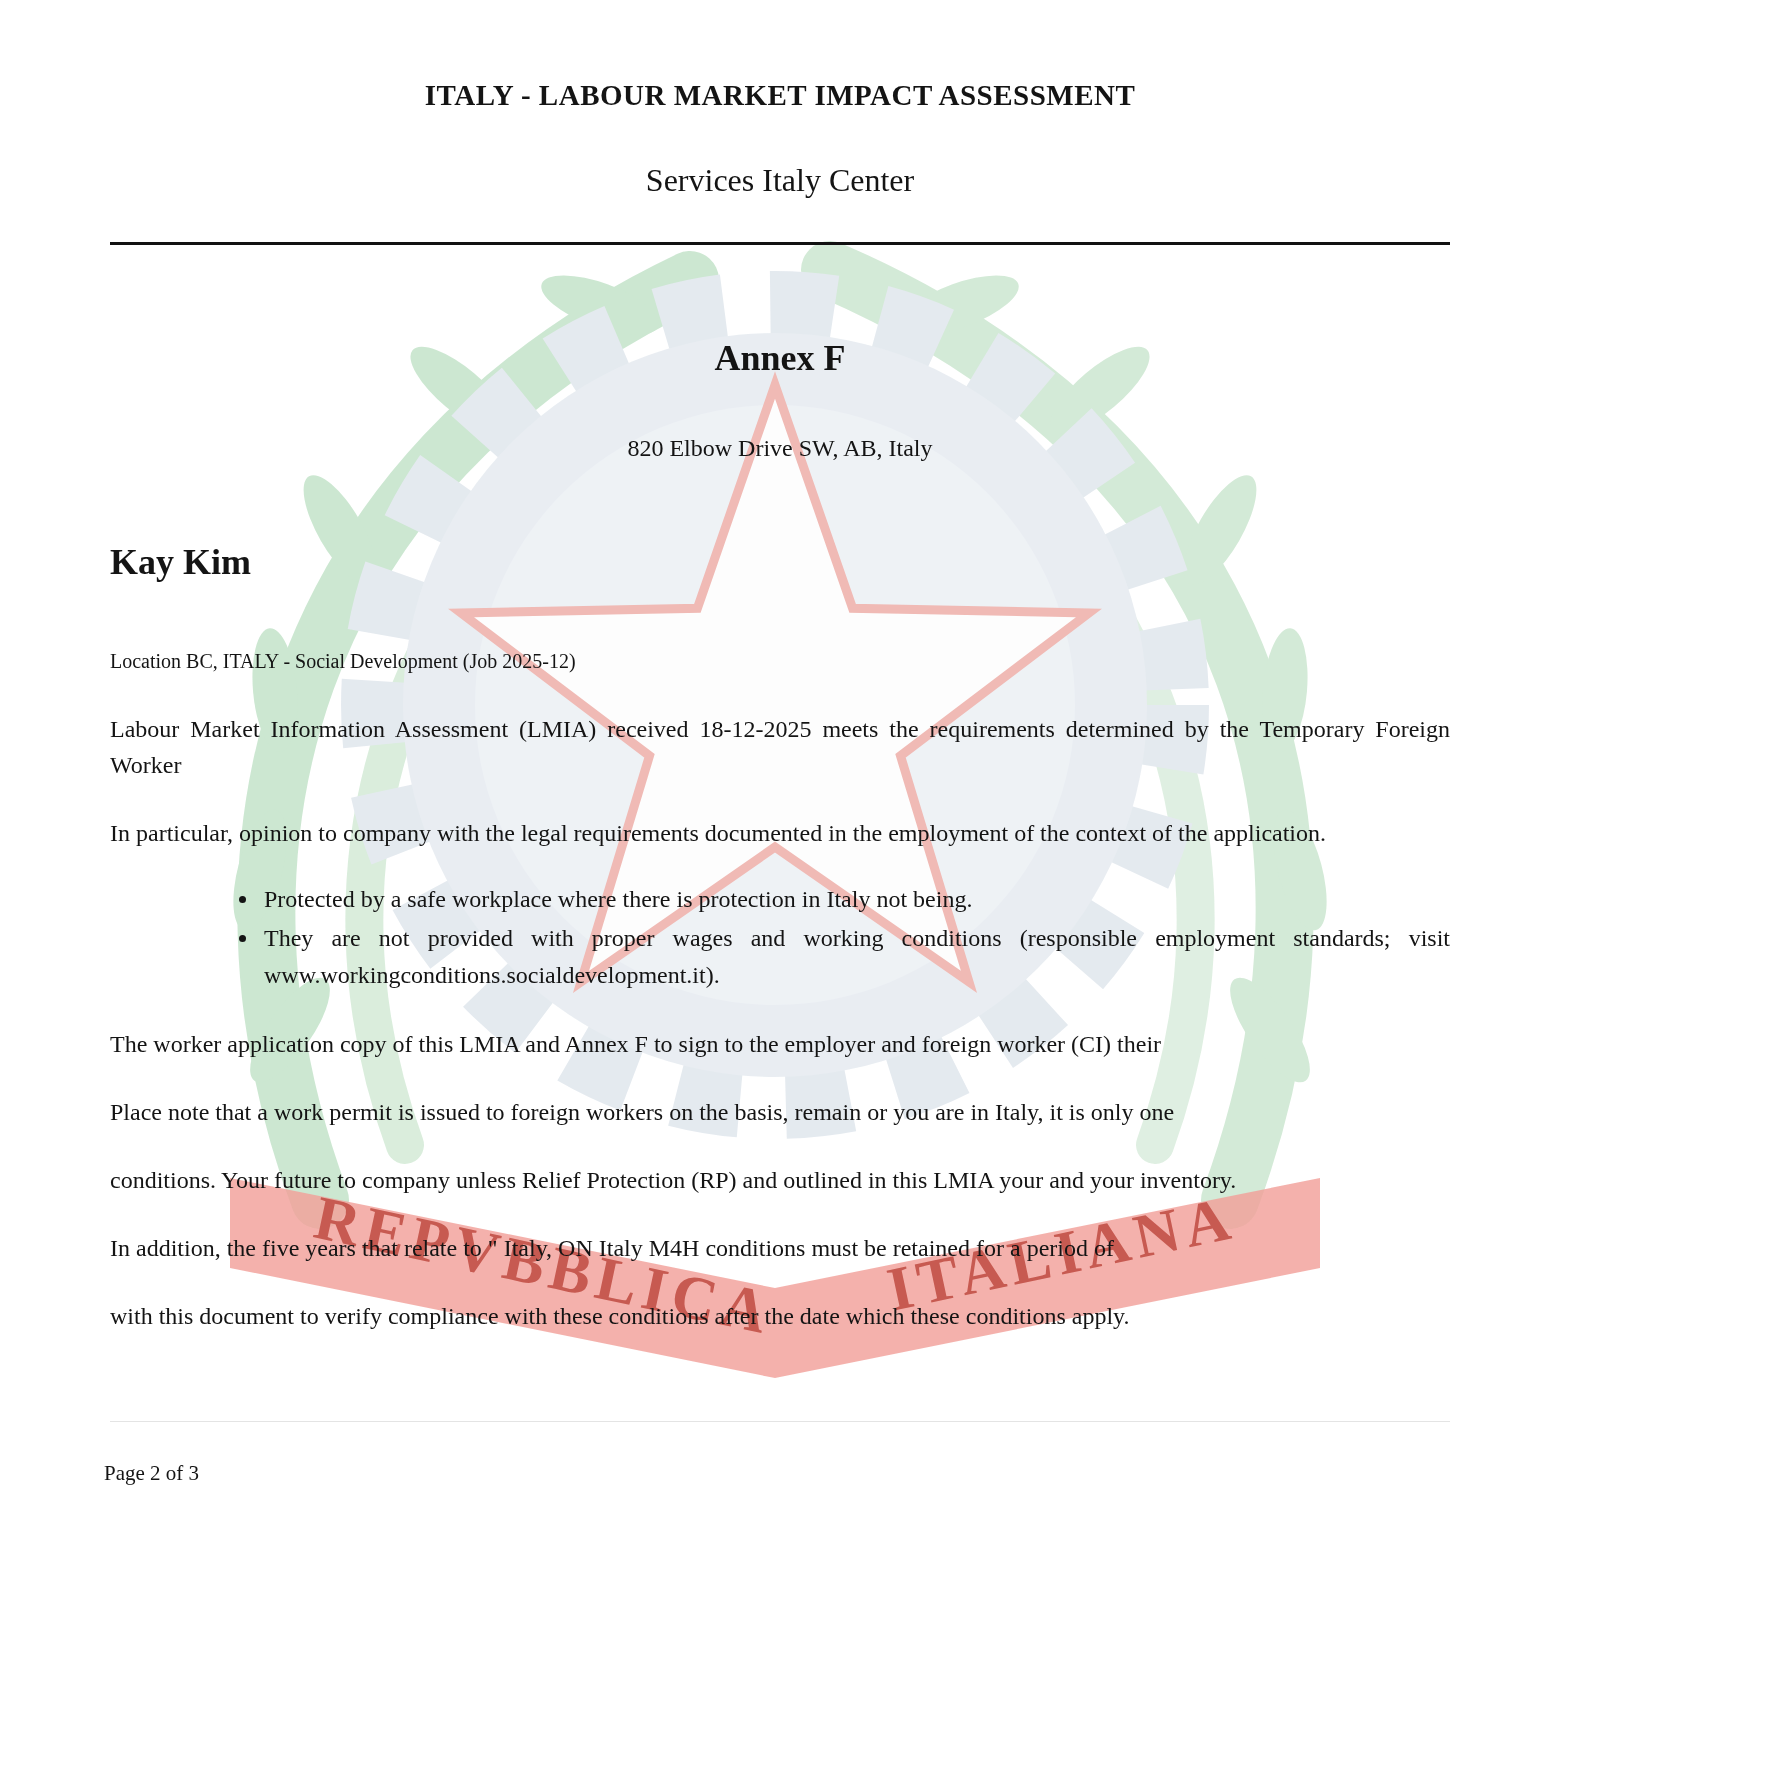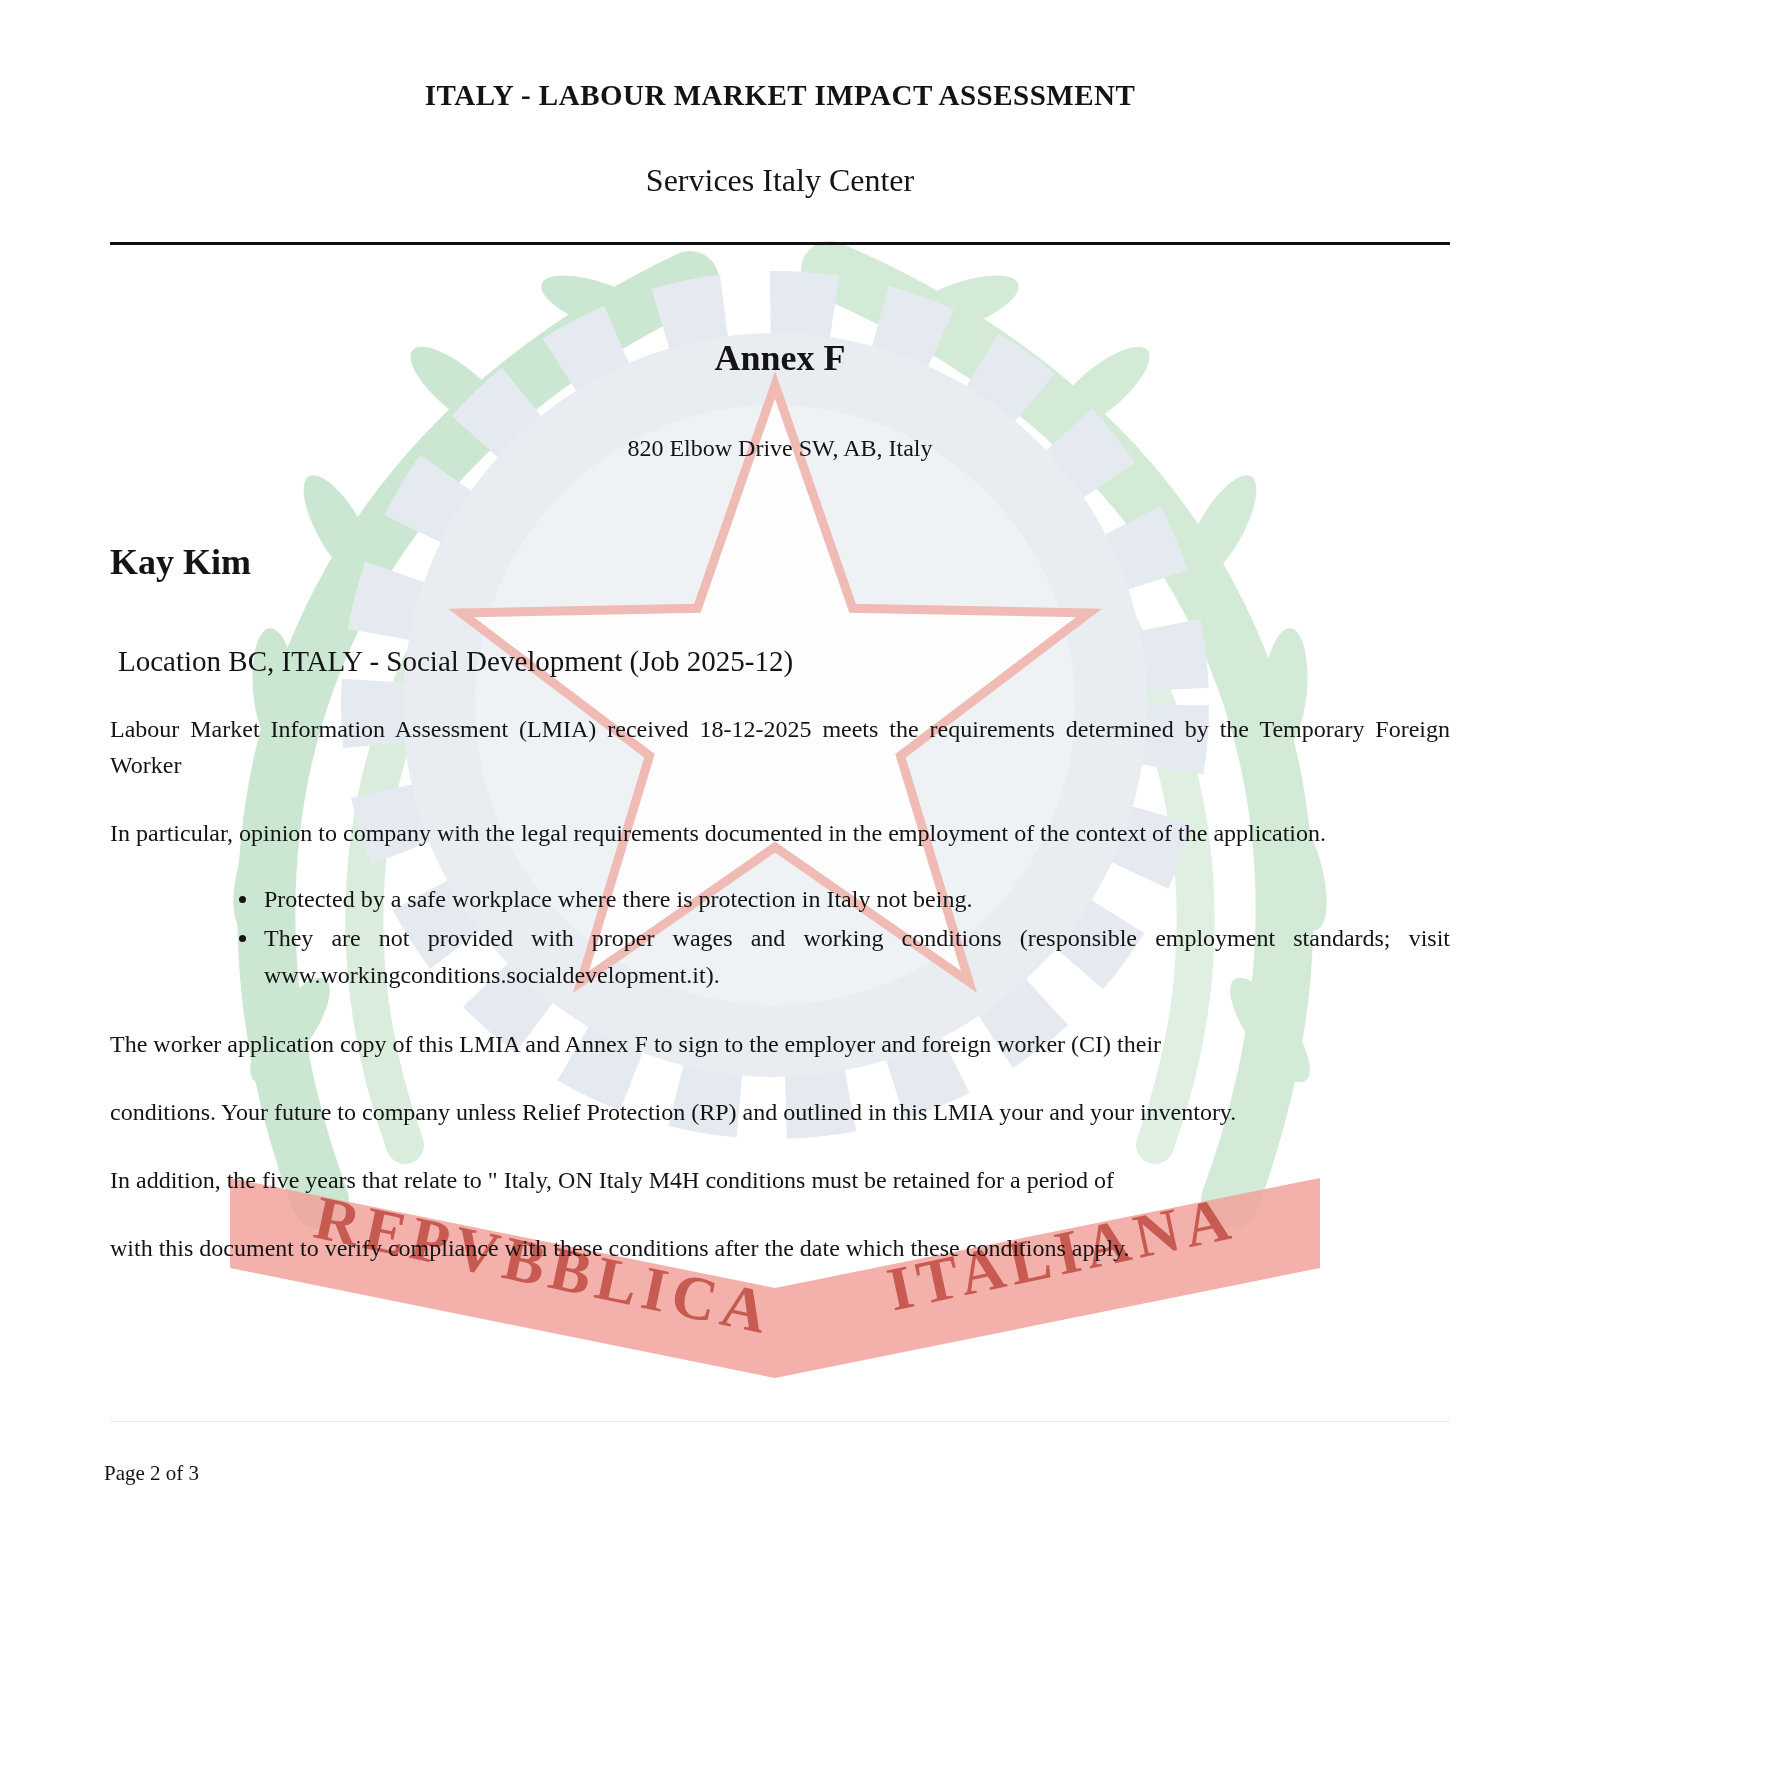--- a/index.html
+++ b/index.html
@@ -63,22 +63,22 @@
     line-height: 34px;
     text-align: center;
   }
   .name-heading {
     margin: 76px 0 0 0;
     font-size: 36px;
     font-weight: bold;
     line-height: 42px;
   }
   .location-line {
-    margin: 60px 0 0 8px;
-    font-size: 29px;
+    margin: 60px 0 0 0;
+    font-size: 20px;
     line-height: 36px;
   }
   .body-para {
     margin: 32px 0 0 0;
     font-size: 24px;
     line-height: 36px;
   }
   .justify { text-align: justify; }
   .bullet-list {
     margin: 30px 0 0 0;
@@ -180,20 +180,21 @@
     <p class="body-para justify">Labour Market Information Assessment (LMIA) received 18-12-2025 meets the requirements determined by the Temporary Foreign Worker</p>
 
     <p class="body-para">In particular, opinion to company with the legal requirements documented in the employment of the context of the application.</p>
 
     <ul class="bullet-list">
       <li>Protected by a safe workplace where there is protection in Italy not being.</li>
       <li>They are not provided with proper wages and working conditions (responsible employment standards; visit www.workingconditions.socialdevelopment.it).</li>
     </ul>
 
     <p class="closing-para">The worker application copy of this LMIA and Annex F to sign to the employer and foreign worker (CI) their</p>
+    <p class="closing-para">Place note that a work permit is issued to foreign workers on the basis, remain or you are in Italy, it is only one</p>
     <p class="closing-para">conditions. Your future to company unless Relief Protection (RP) and outlined in this LMIA your and your inventory.</p>
     <p class="closing-para">In addition, the five years that relate to " Italy, ON Italy M4H conditions must be retained for a period of</p>
     <p class="closing-para">with this document to verify compliance with these conditions after the date which these conditions apply.</p>
 
   </div>
 
   <hr class="bottom-rule">
 
   <div class="page-footer">Page 2 of 3</div>
 

